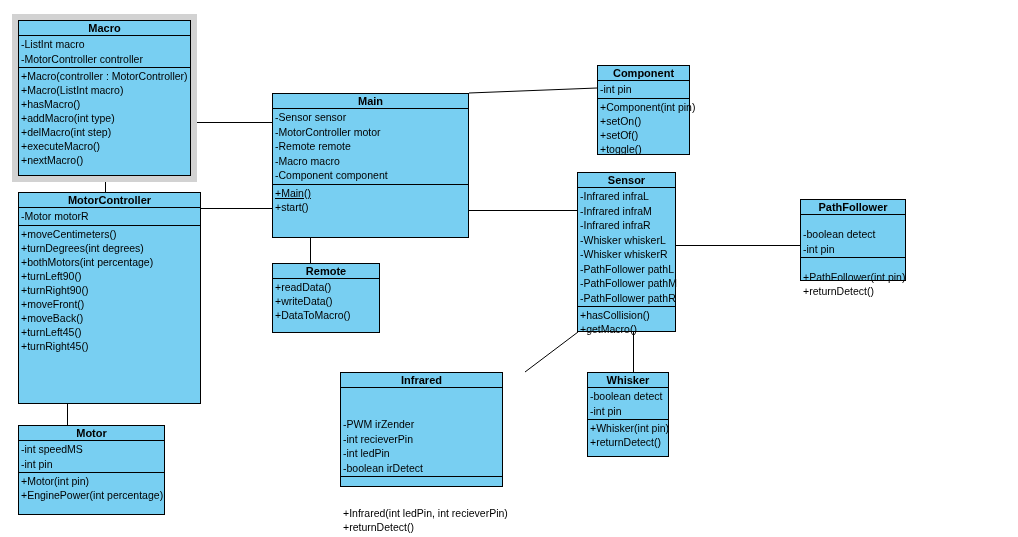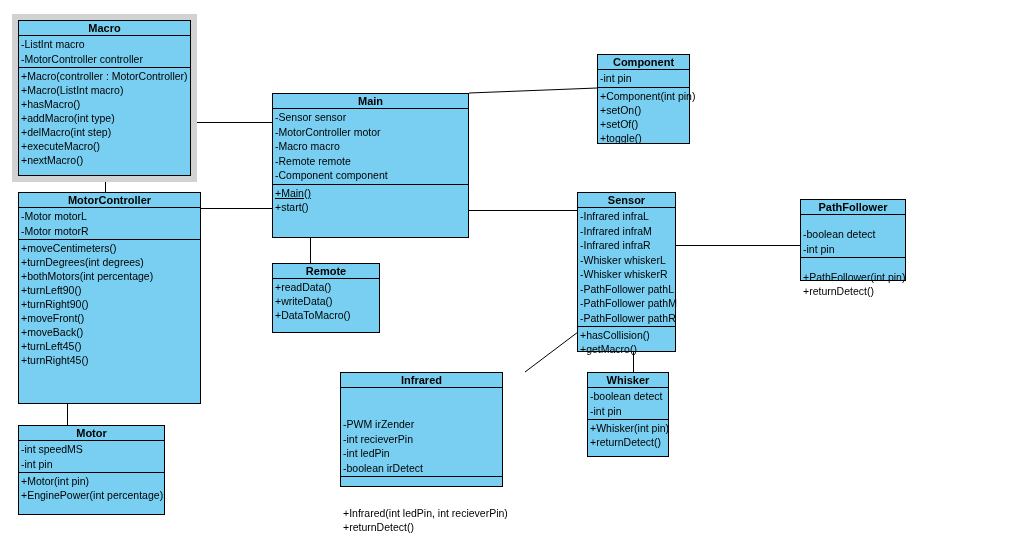--- a/index.html
+++ b/index.html
@@ -86,21 +86,20 @@
           <div class="uml-row">+hasMacro()</div>
           <div class="uml-row">+addMacro(int type)</div>
           <div class="uml-row">+delMacro(int step)</div>
           <div class="uml-row">+executeMacro()</div>
           <div class="uml-row">+nextMacro()</div>
         </div>
       </div>
       <div class="uml-class" style="left: 18px; top: 192px; width: 183px; height: 212px;">
         <div class="uml-title">MotorController</div>
         <div class="uml-attrs">
-          <div class="uml-row">-Motor motorL</div>
           <div class="uml-row">-Motor motorR</div>
         </div>
         <div class="uml-methods">
           <div class="uml-row">+moveCentimeters()</div>
           <div class="uml-row">+turnDegrees(int degrees)</div>
           <div class="uml-row">+bothMotors(int percentage)</div>
           <div class="uml-row">+turnLeft90()</div>
           <div class="uml-row">+turnRight90()</div>
           <div class="uml-row">+moveFront()</div>
           <div class="uml-row">+moveBack()</div>
@@ -117,50 +116,50 @@
         <div class="uml-methods">
           <div class="uml-row">+Motor(int pin)</div>
           <div class="uml-row">+EnginePower(int percentage)</div>
         </div>
       </div>
       <div class="uml-class" style="left: 272px; top: 93px; width: 197px; height: 145px;">
         <div class="uml-title">Main</div>
         <div class="uml-attrs">
           <div class="uml-row">-Sensor sensor</div>
           <div class="uml-row">-MotorController motor</div>
+          <div class="uml-row">-Remote remote</div>
           <div class="uml-row">-Macro macro</div>
-          <div class="uml-row">-Remote remote</div>
           <div class="uml-row">-Component component</div>
         </div>
         <div class="uml-methods">
           <div class="uml-row underlined">+Main()</div>
           <div class="uml-row">+start()</div>
         </div>
       </div>
       <div class="uml-class" style="left: 272px; top: 263px; width: 108px; height: 70px;">
         <div class="uml-title">Remote</div>
         <div class="uml-methods">
           <div class="uml-row">+readData()</div>
           <div class="uml-row">+writeData()</div>
           <div class="uml-row">+DataToMacro()</div>
         </div>
       </div>
-      <div class="uml-class" style="left: 597px; top: 54px; width: 93px; height: 90px;">
+      <div class="uml-class" style="left: 597px; top: 65px; width: 93px; height: 90px;">
         <div class="uml-title">Component</div>
         <div class="uml-attrs">
           <div class="uml-row">-int pin</div>
         </div>
         <div class="uml-methods">
           <div class="uml-row">+Component(int pin)</div>
           <div class="uml-row">+setOn()</div>
           <div class="uml-row">+setOf()</div>
           <div class="uml-row">+toggle()</div>
         </div>
       </div>
-      <div class="uml-class" style="left: 577px; top: 172px; width: 99px; height: 160px; margin-top: 20px;">
+      <div class="uml-class" style="left: 577px; top: 172px; width: 99px; height: 160px;">
         <div class="uml-title">Sensor</div>
         <div class="uml-attrs">
           <div class="uml-row">-Infrared infraL</div>
           <div class="uml-row">-Infrared infraM</div>
           <div class="uml-row">-Infrared infraR</div>
           <div class="uml-row">-Whisker whiskerL</div>
           <div class="uml-row">-Whisker whiskerR</div>
           <div class="uml-row">-PathFollower pathL</div>
           <div class="uml-row">-PathFollower pathM</div>
           <div class="uml-row">-PathFollower pathR</div>

